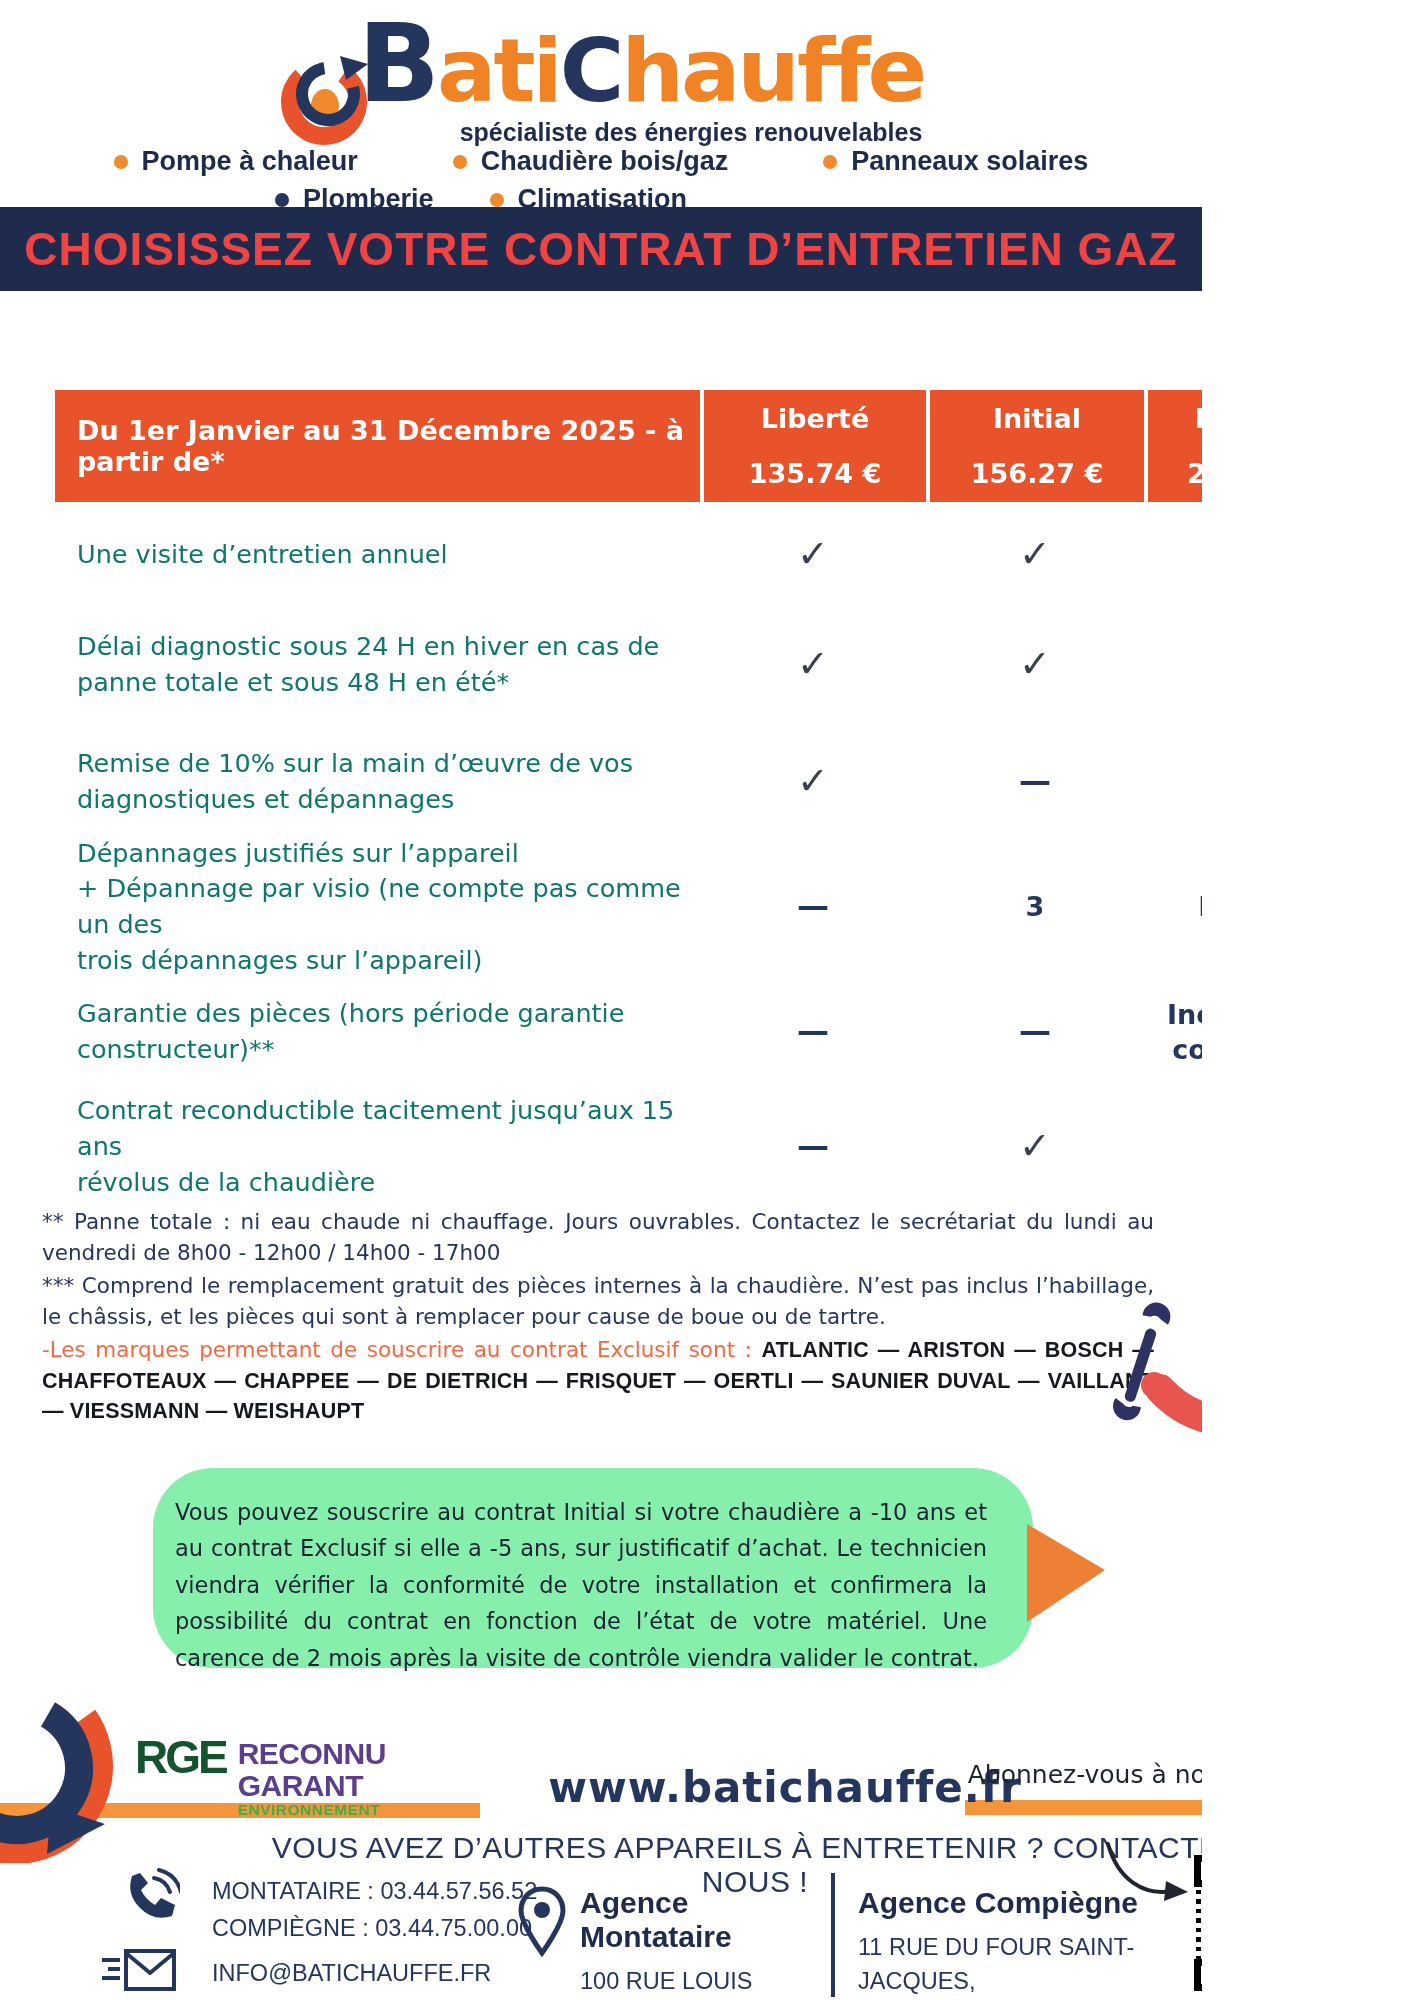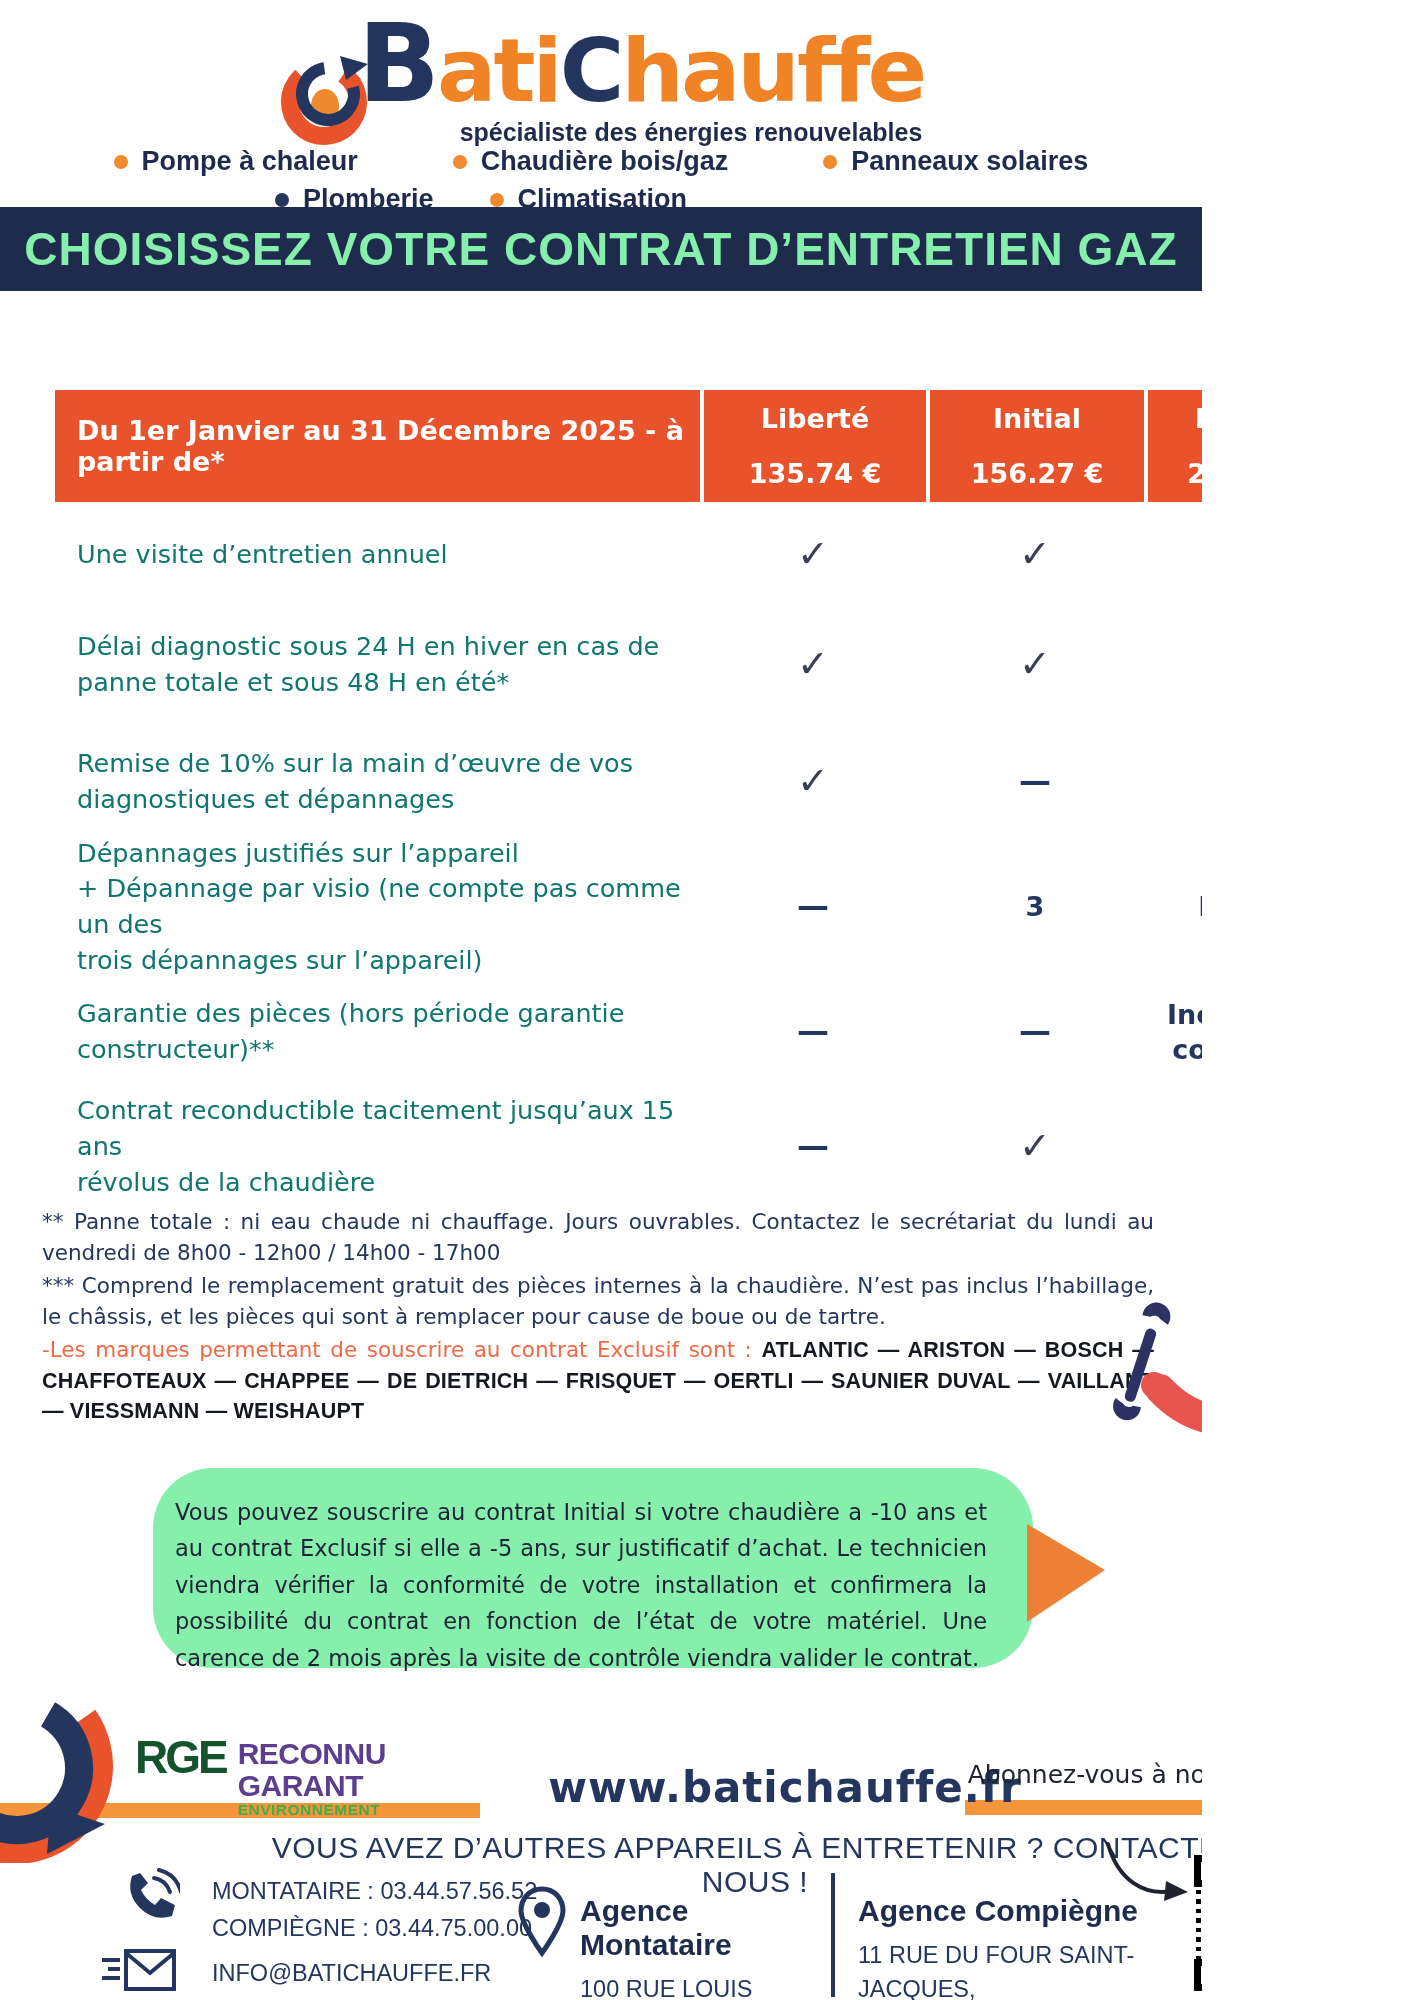--- a/index.html
+++ b/index.html
@@ -21,21 +21,21 @@
             font-family:"Liberation Sans",sans-serif;font-weight:700;font-size:27px;color:#1F2B4D;}
   .services.r1{top:146px;}
   .services.r2{top:184px;right:240px;gap:56px;}
   .svc{display:flex;align-items:center;gap:14px;}
   .dot{width:14px;height:14px;border-radius:50%;background:#F08A2E;display:inline-block;}
   .dot.navy{background:#25365E;}
 
   
   .banner{position:absolute;top:207px;left:0;width:100%;height:84px;background:#1F2B4D;
           display:flex;align-items:center;justify-content:center;}
-  .banner h1{margin:0;color:#86efac;font-family:"Liberation Sans",sans-serif;
+  .banner h1{margin:0;color:#ef4444;font-family:"Liberation Sans",sans-serif;
              font-size:46px;font-weight:700;letter-spacing:1px;}
 
   
   .tbl{position:absolute;left:55px;top:390px;width:1304px;}
   .tbl-head{display:grid;grid-template-columns:645px 222px 214px 211px;gap:4px;}
   .th{background:#E8532B;color:#fff;height:112px;font-weight:700;}
   .th.period{display:flex;align-items:center;padding-left:22px;font-size:27px;}
   .th.plan{display:flex;flex-direction:column;align-items:center;justify-content:center;gap:24px;font-size:27px;}
   .tbl-body{display:grid;grid-template-columns:645px 226px 218px 215px;
             grid-template-rows:105px 115px 120px 130px 120px 110px;}
@@ -80,21 +80,21 @@
   .contact-text{font-family:"Liberation Sans",sans-serif;font-size:23.5px;color:#25365E;line-height:1.32;}
   .phones{position:absolute;left:212px;top:1876px;}
   .phones div{margin-bottom:6px;}
   .email-text{position:absolute;left:212px;top:1958px;}
   .icon-phone{position:absolute;left:118px;top:1868px;}
   .icon-email{position:absolute;left:100px;top:1948px;}
   .icon-pin{position:absolute;left:518px;top:1886px;}
   .agency{position:absolute;width:260px;}
   .agency.a1{left:580px;top:1886px;}
   .agency.a2{left:858px;top:1886px;width:300px;}
-  .agency-name{font-family:"Liberation Sans",sans-serif;font-weight:700;font-size:30px;color:#1F2B4D;margin-top:8px;}
+  .agency-name{font-family:"Liberation Sans",sans-serif;font-weight:700;font-size:30px;color:#1F2B4D;}
   .agency-addr{margin-top:10px;font-family:"Liberation Sans",sans-serif;font-size:23.5px;
                color:#25365E;white-space:pre-line;line-height:1.45;}
   .v-divider{position:absolute;left:831px;top:1873px;width:4px;height:124px;background:#25365E;}
   .icon-arrow{position:absolute;left:1100px;top:1840px;}
 
   
   .qr{position:absolute;left:1192px;top:1853px;width:152px;height:140px;background:#fff;}
   .qr-noise{position:absolute;left:4px;top:4px;right:4px;bottom:4px;
     background-image:
       repeating-linear-gradient(90deg,#000 0 5px,#fff 5px 9px,#000 9px 13px,#fff 13px 21px),

